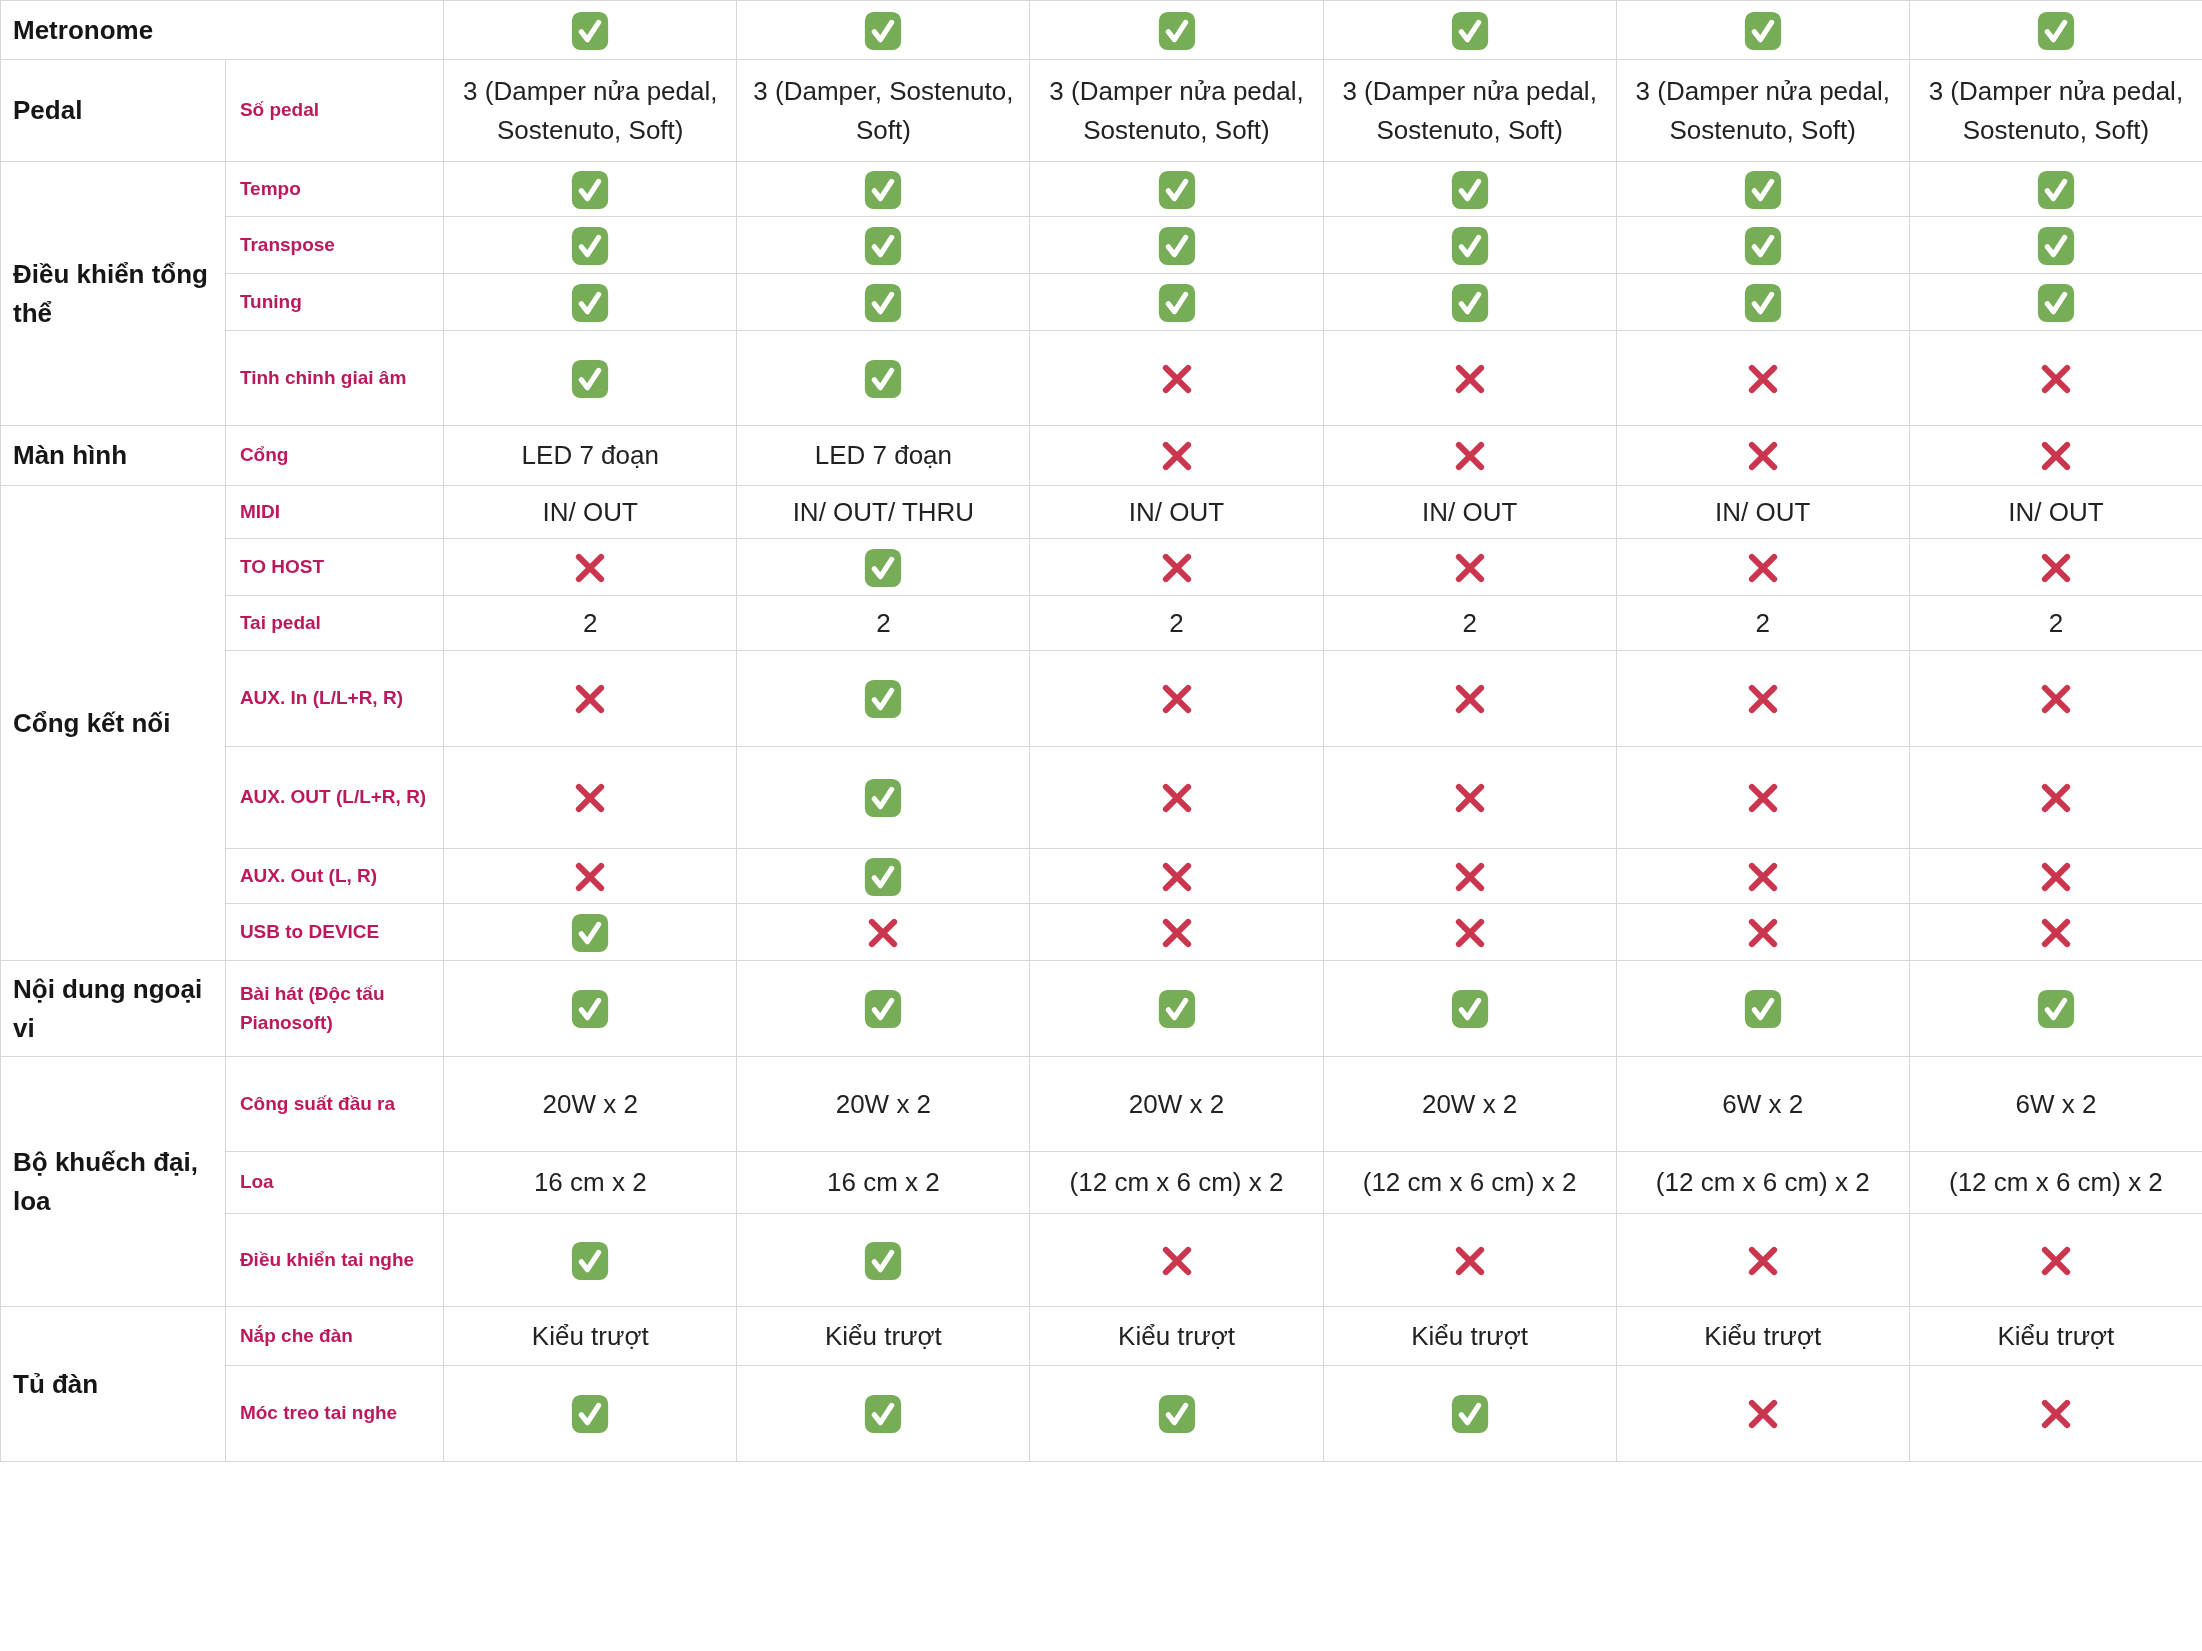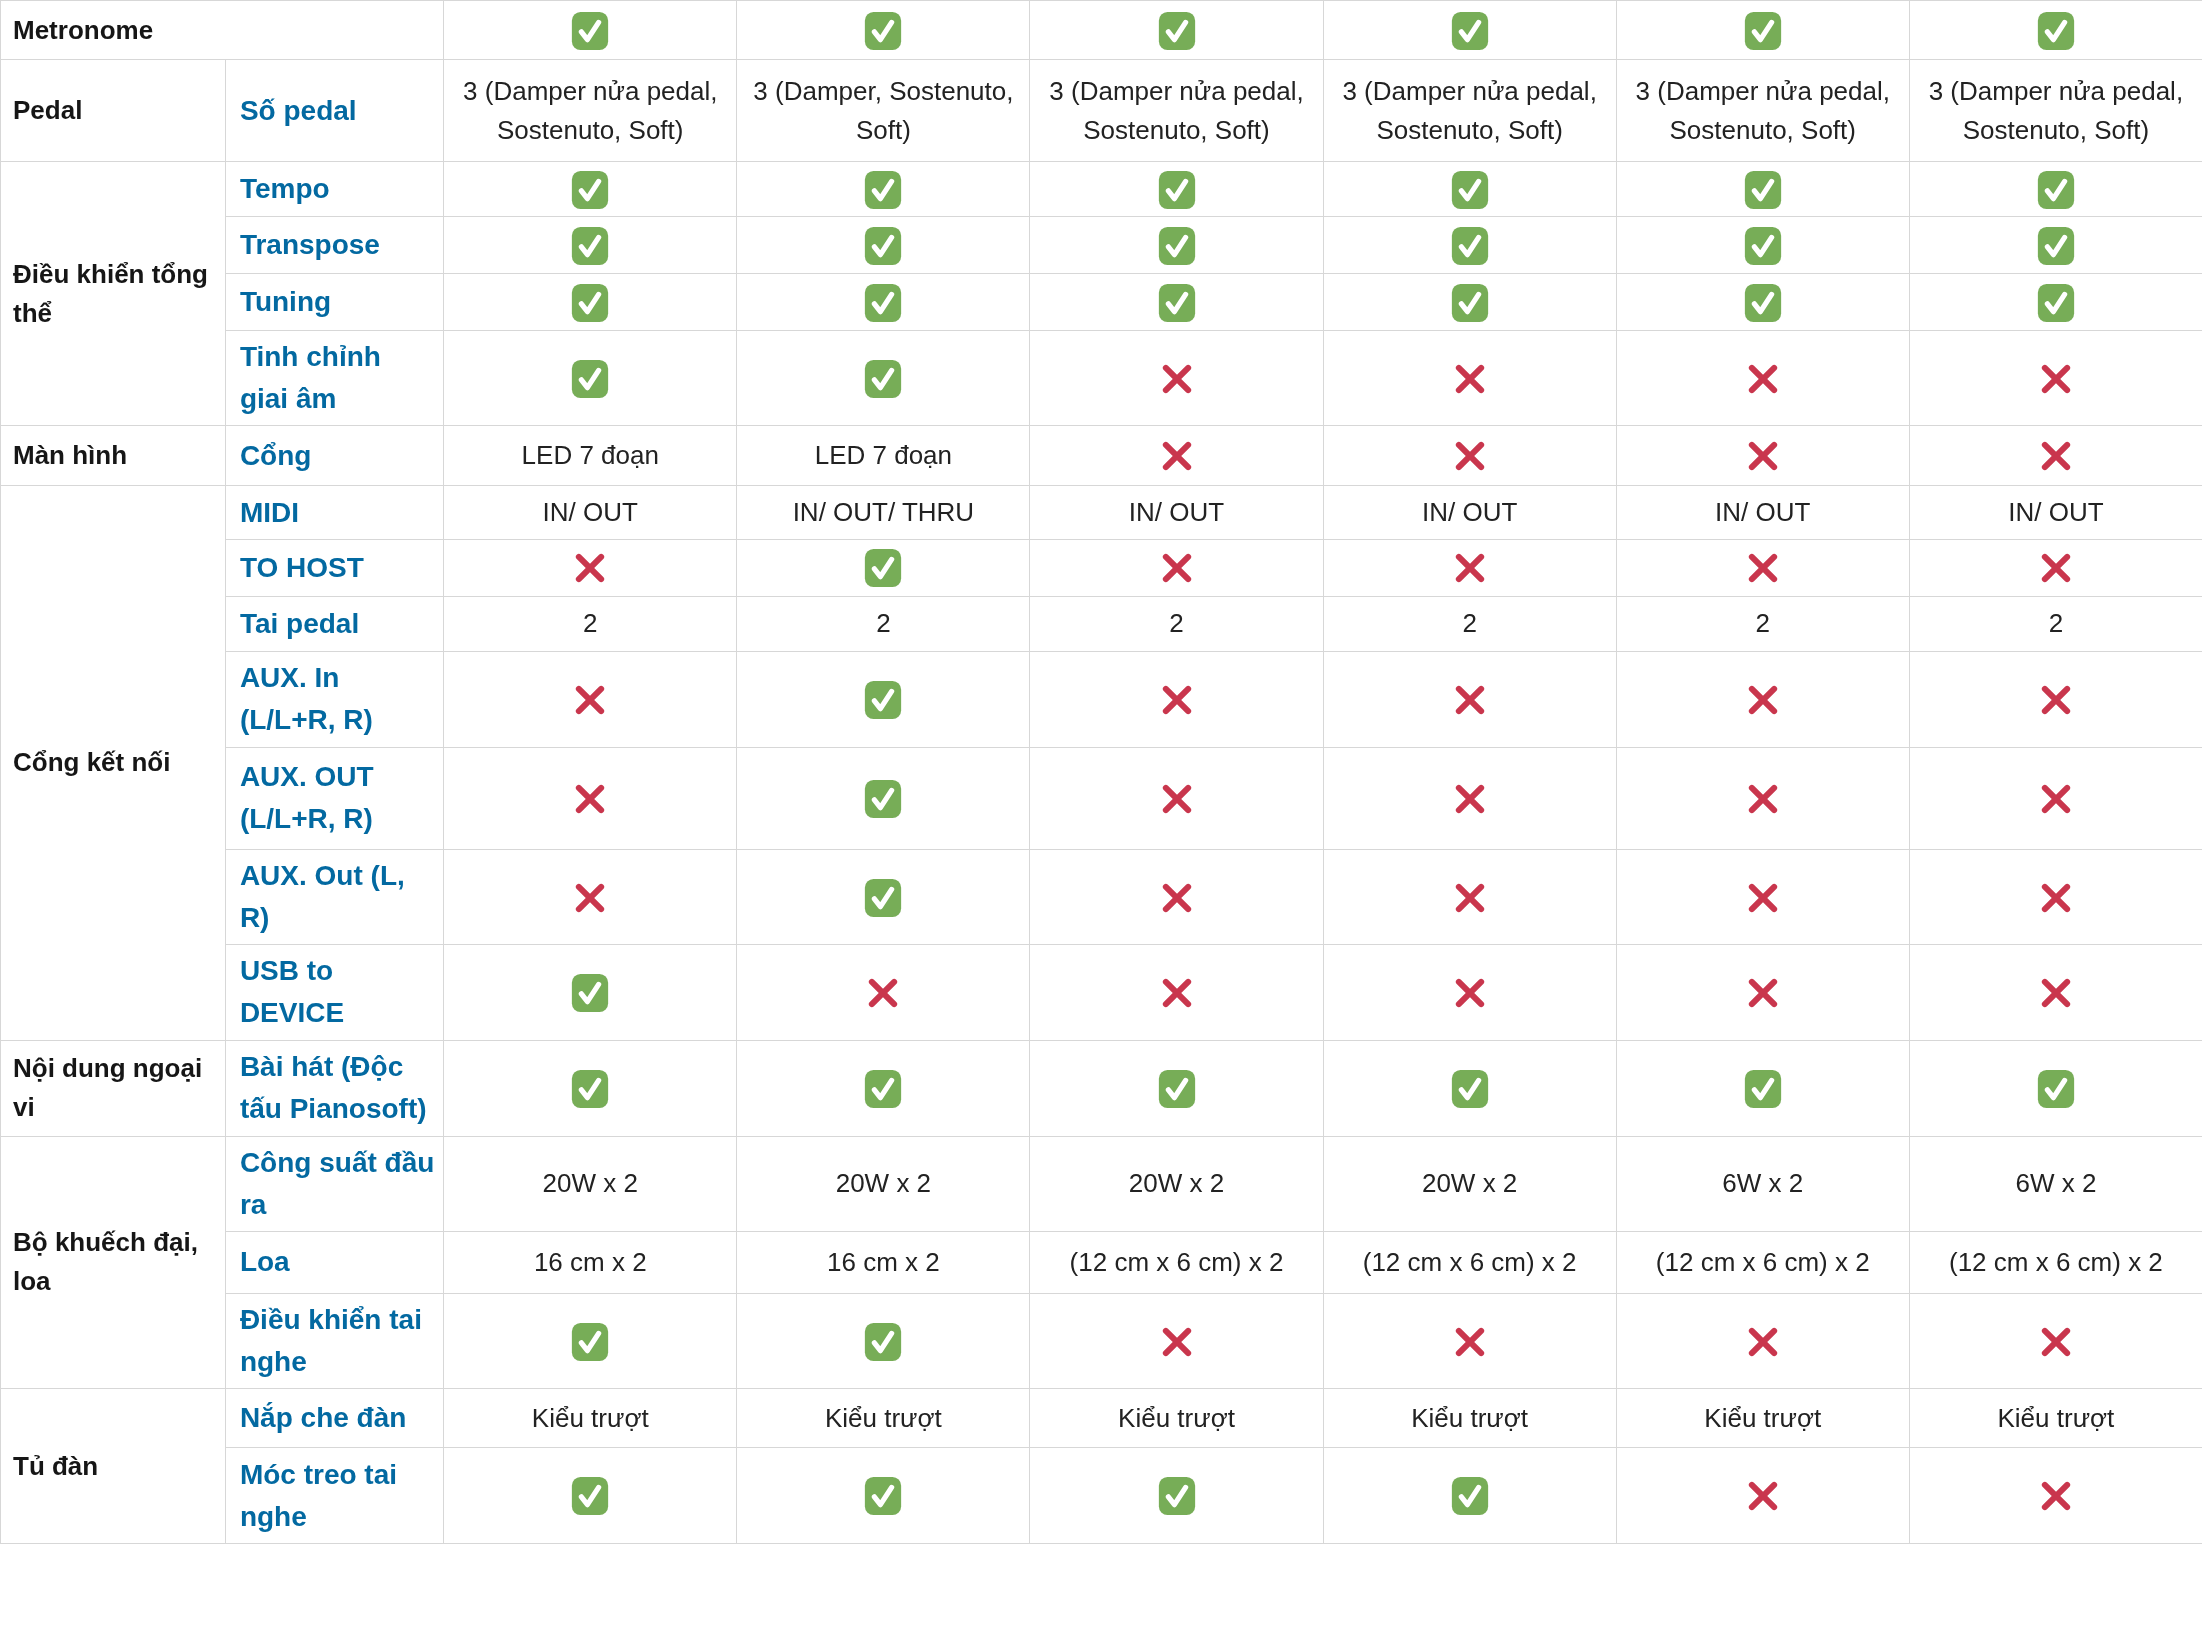--- a/index.html
+++ b/index.html
@@ -28,25 +28,25 @@
   td.group {
     font-weight: 700;
     font-size: 26px;
     line-height: 1.5;
     text-align: left;
     padding: 5.2px 6.9px 5.2px 12px;
     color: #161616;
   }
   td.sublabel {
     font-weight: 700;
-    font-size: 28px;
+    font-size: 19px;
     line-height: 1.5;
     text-align: left;
     padding: 5.2px 6.9px 5.2px 13.8px;
-    color: #0369a1;
+    color: #be185d;
   }
   td.data {
     font-weight: 400;
     font-size: 26px;
     line-height: 1.5;
     text-align: center;
     padding: 5.2px 8.6px;
     color: #222222;
   }
   .cell-icon {

